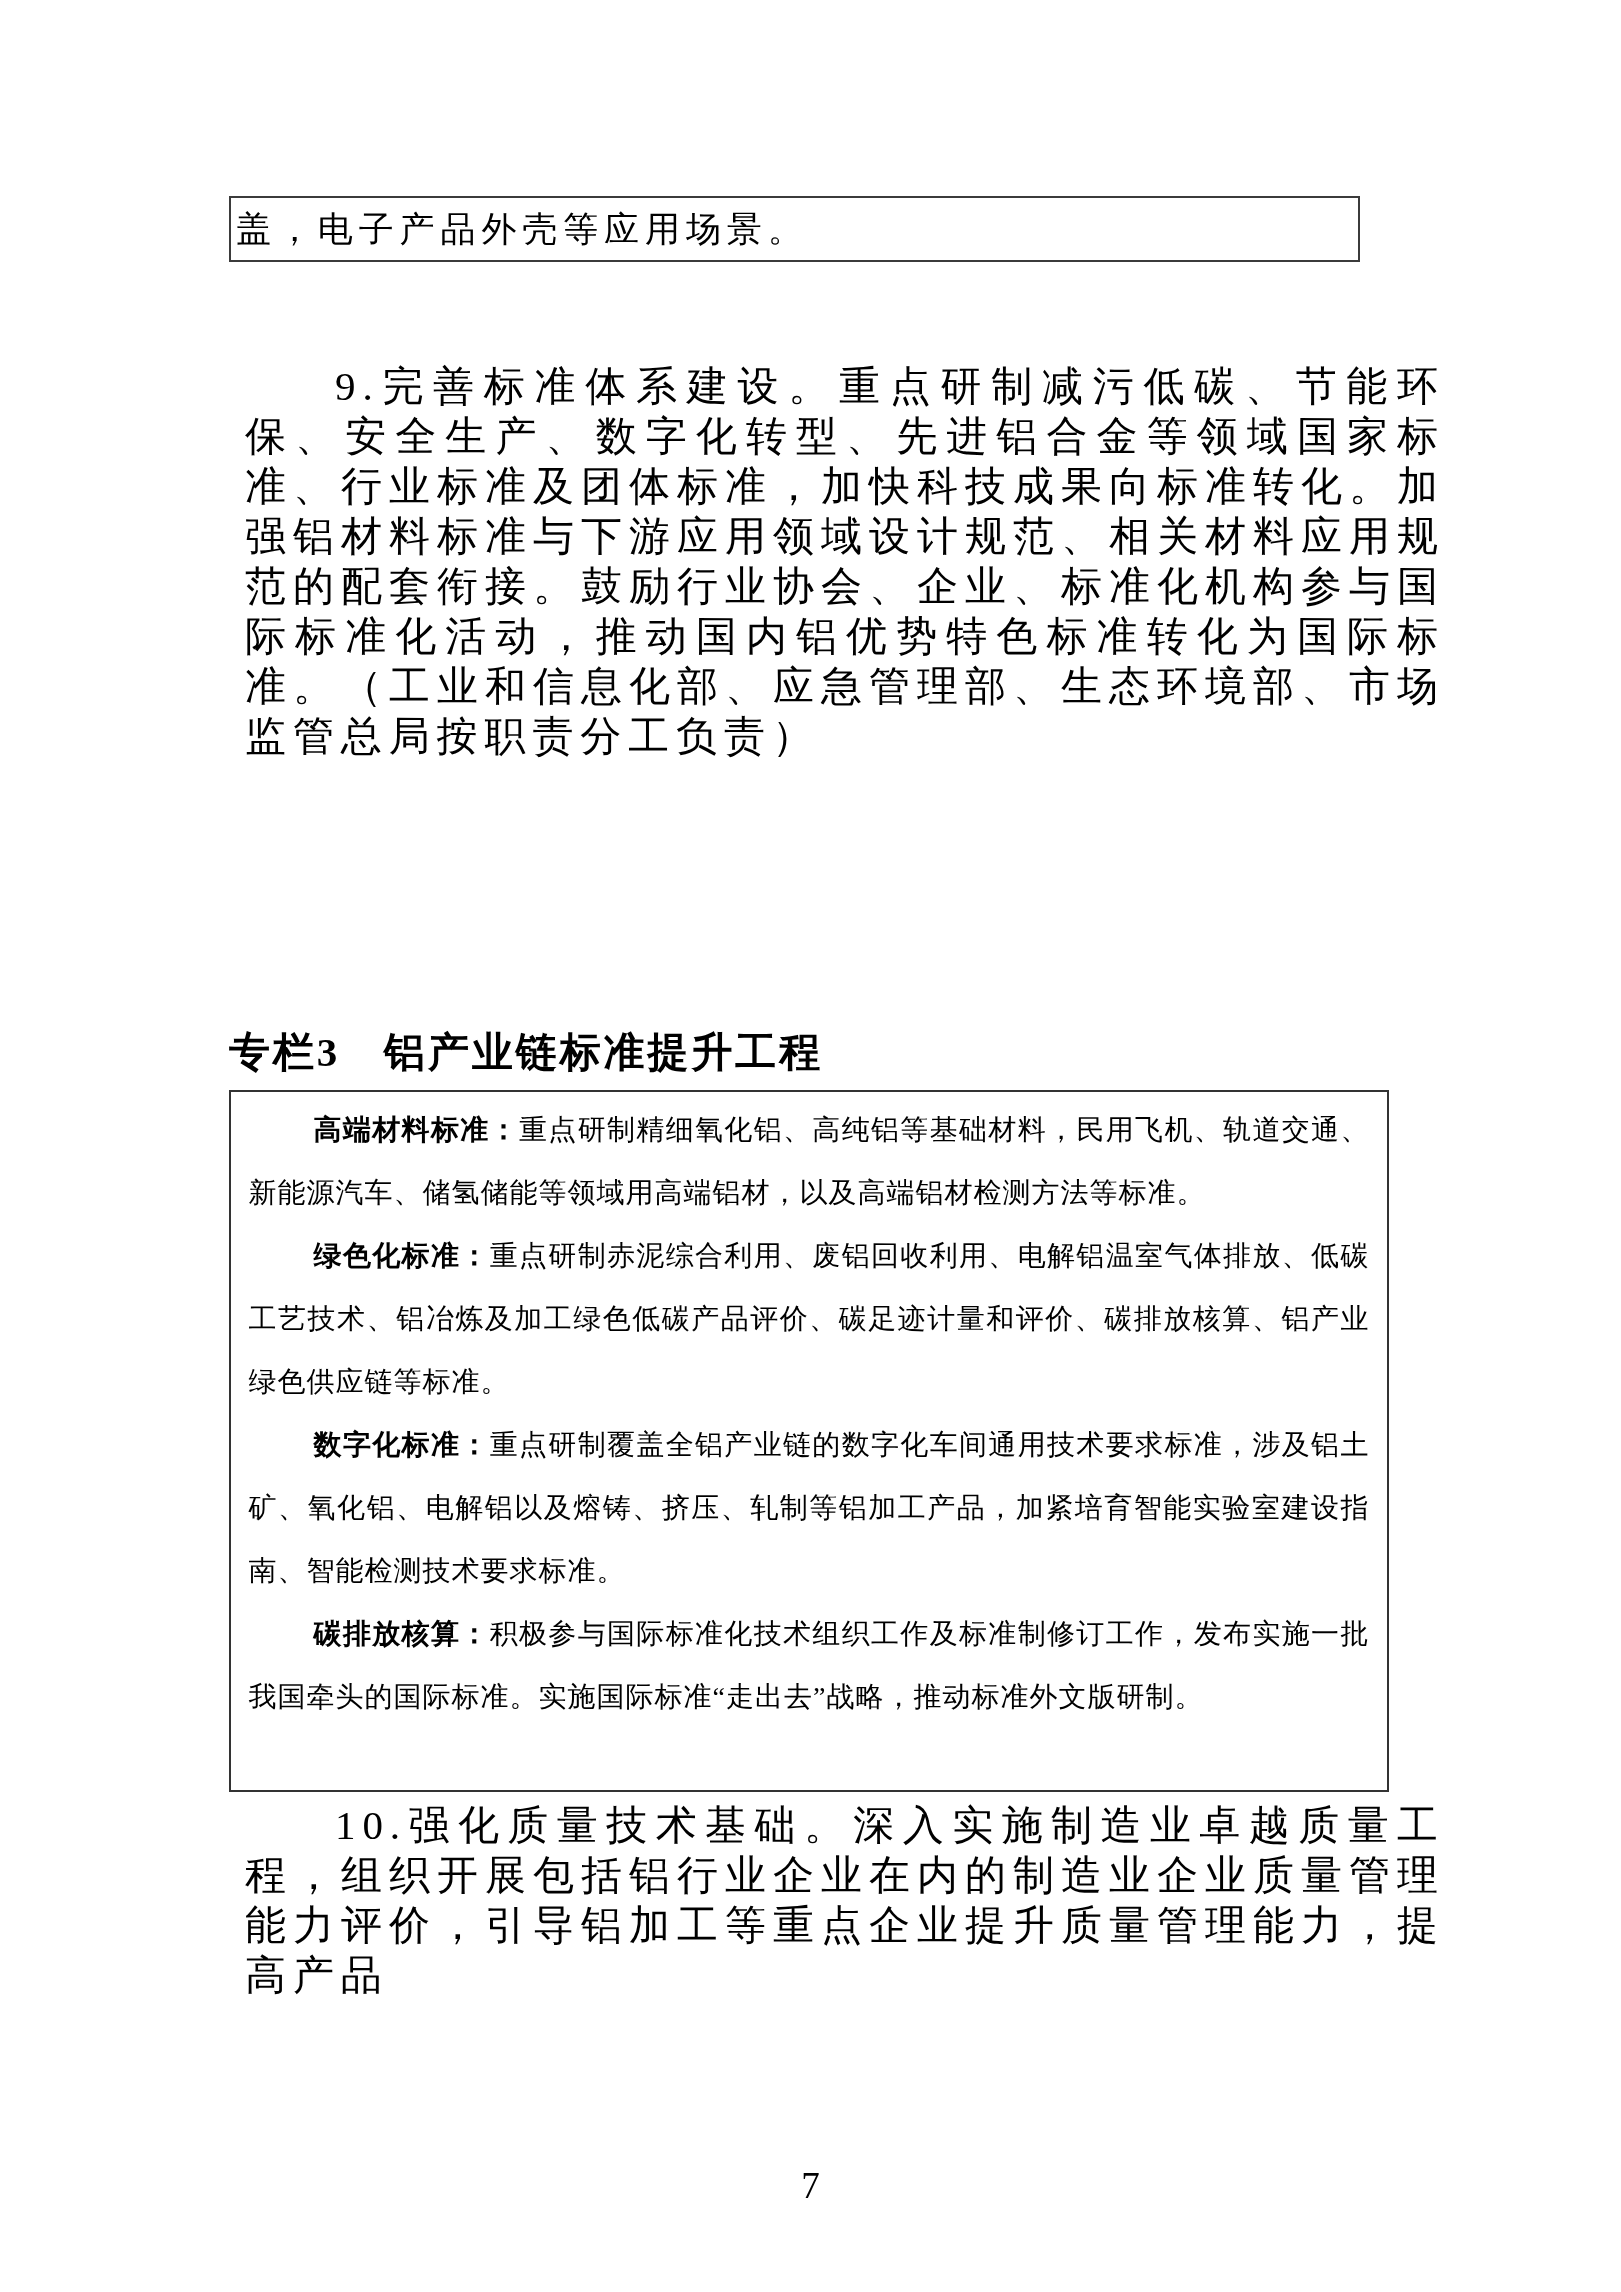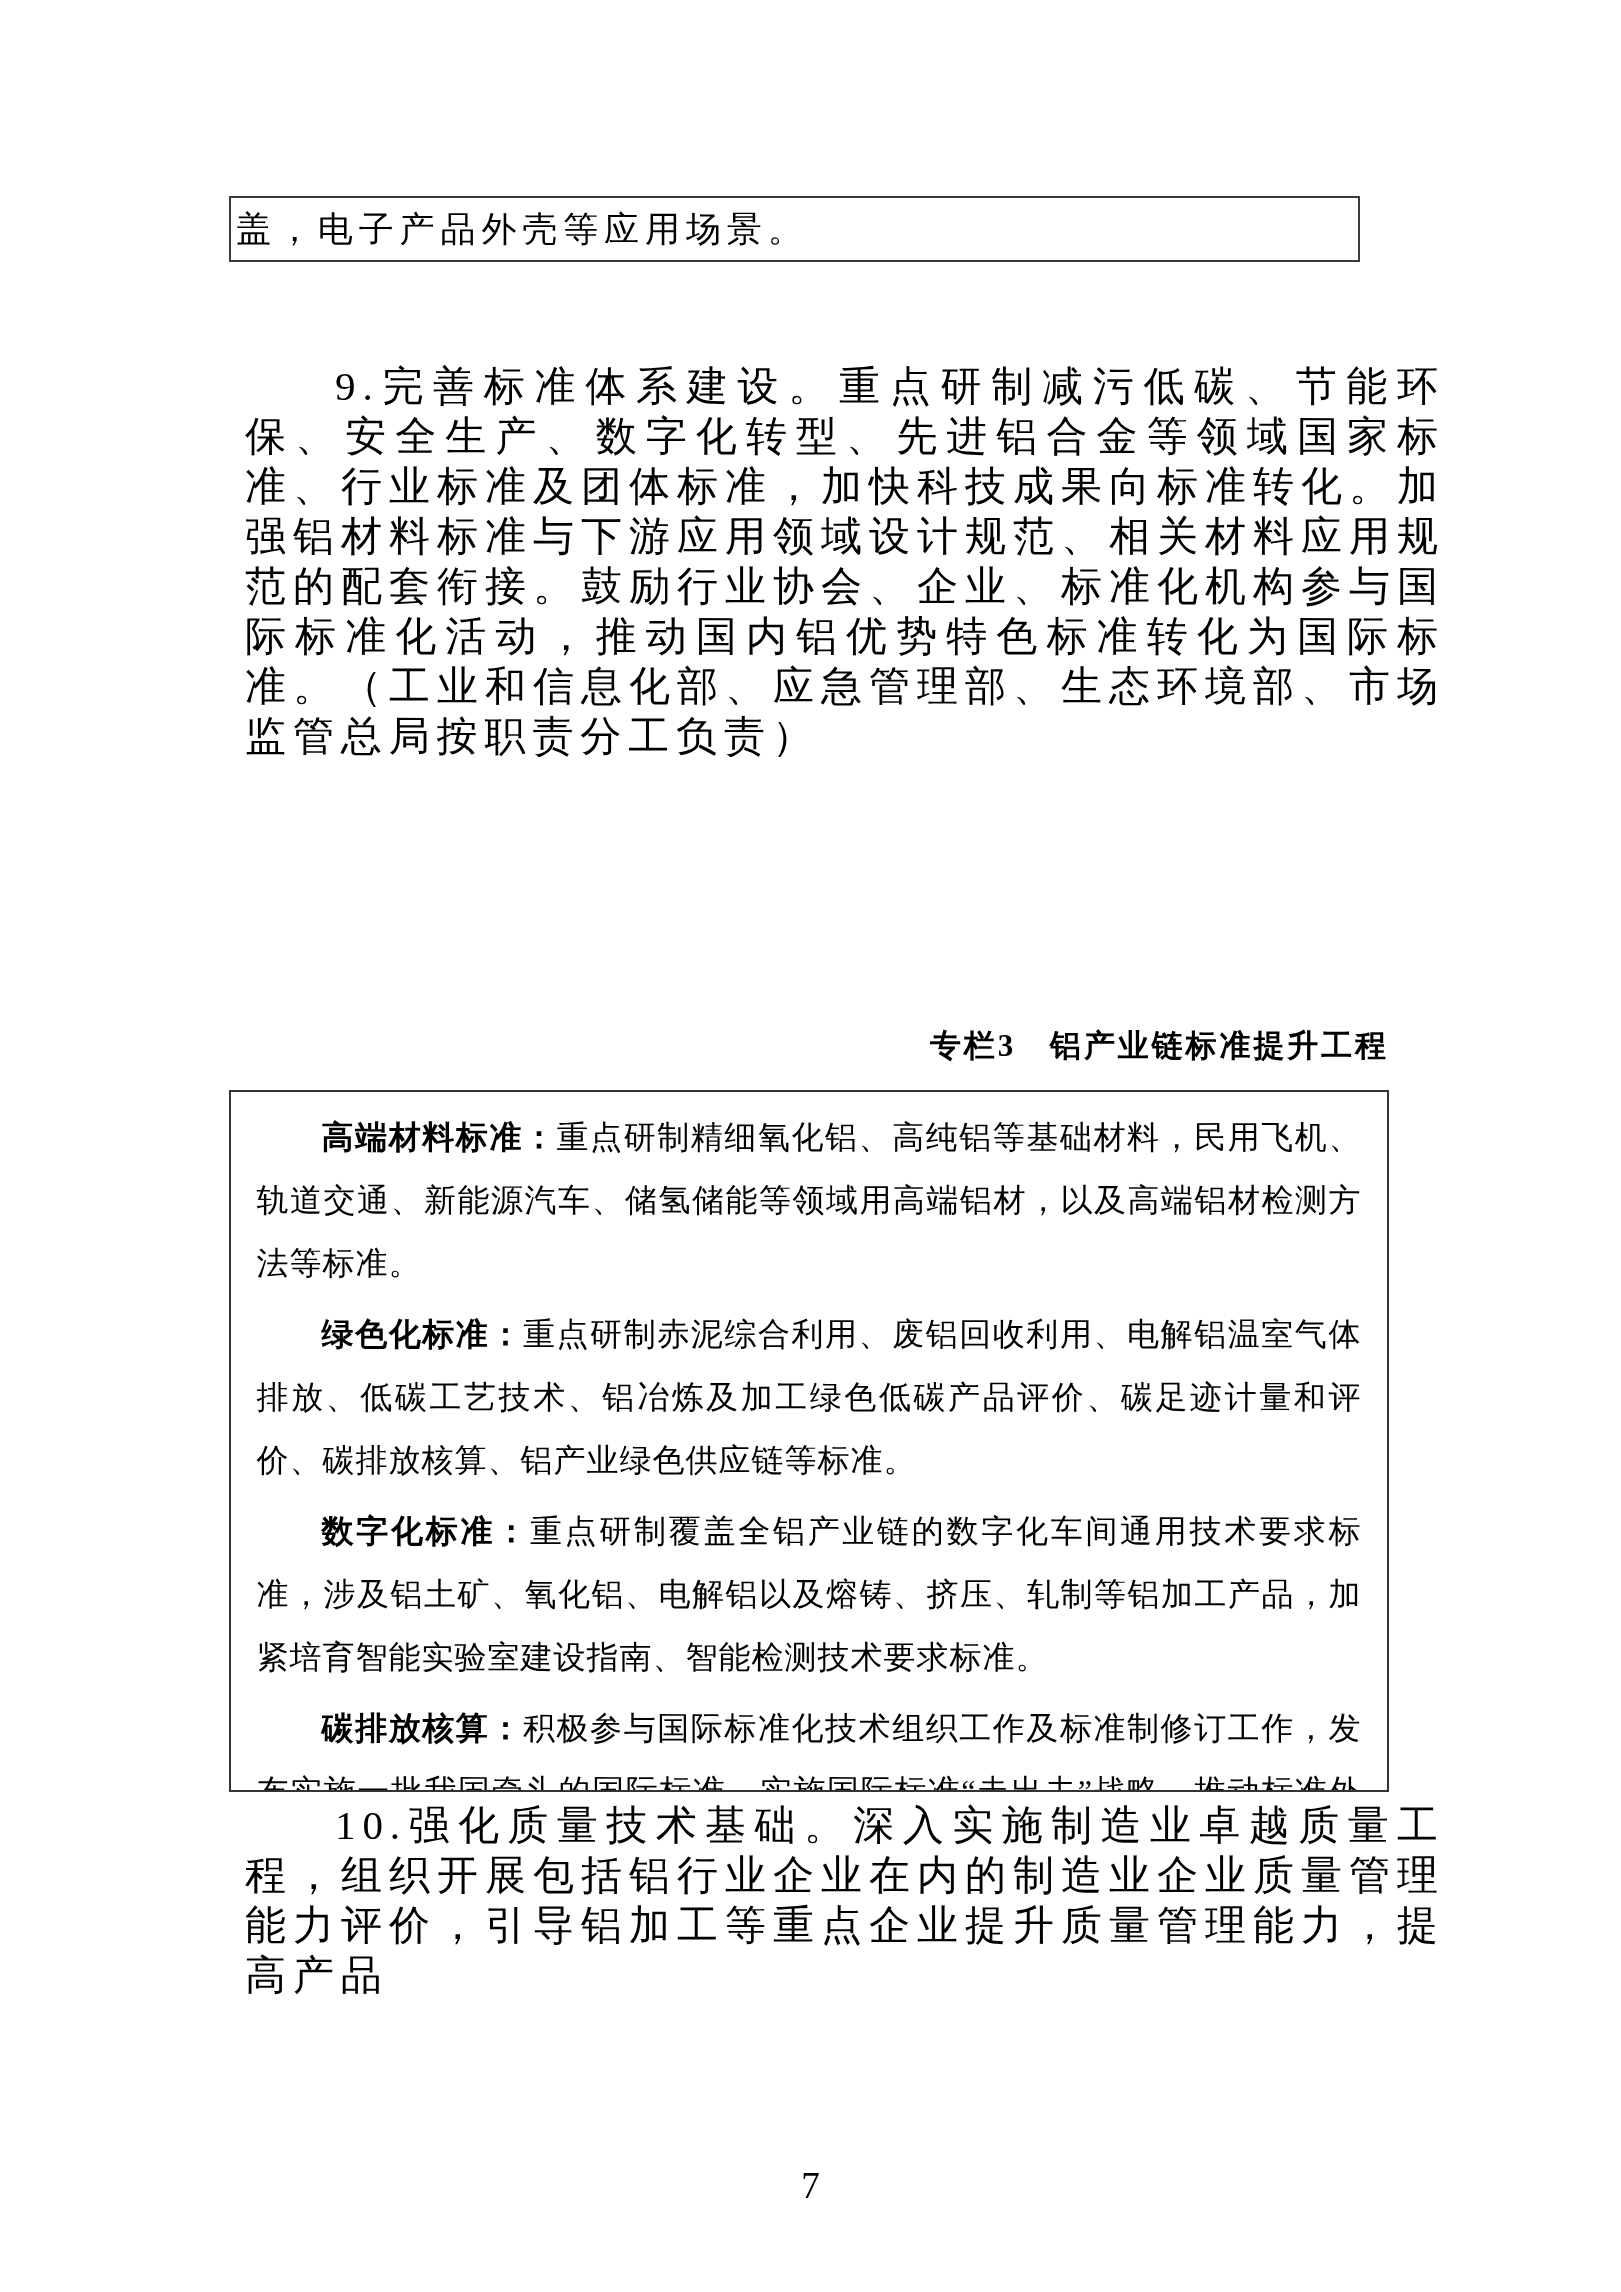--- a/index.html
+++ b/index.html
@@ -64,41 +64,41 @@
   .para-9  { top: 361px; }
   .para-10 { top: 1800px; }
 
   
   .box-title {
     position: absolute;
     left: 229px;
     top: 1025px;
     width: 1160px;
     margin: 0;
-    text-align: right;
-    font-size: 31px;
+    text-align: left;
+    font-size: 41px;
     font-weight: 700;
     letter-spacing: 2.9px;
   }
 
   
   .feature-box {
     position: absolute;
     left: 229px;
     top: 1090px;
     width: 1160px;
     height: 702px;
     border: 2px solid #333333;
     box-sizing: border-box;
     padding: 5.9px 17.6px 0 17.6px;
     overflow: hidden;
   }
   .feature-box p {
-    margin: 8px;
-    font-size: 32px;
+    margin: 0;
+    font-size: 28px;
     line-height: 63px;
     letter-spacing: 1px;
     text-align: justify;
     text-indent: 65px;
   }
   .feature-box .item-label {
     font-weight: 700;
   }
 
   

